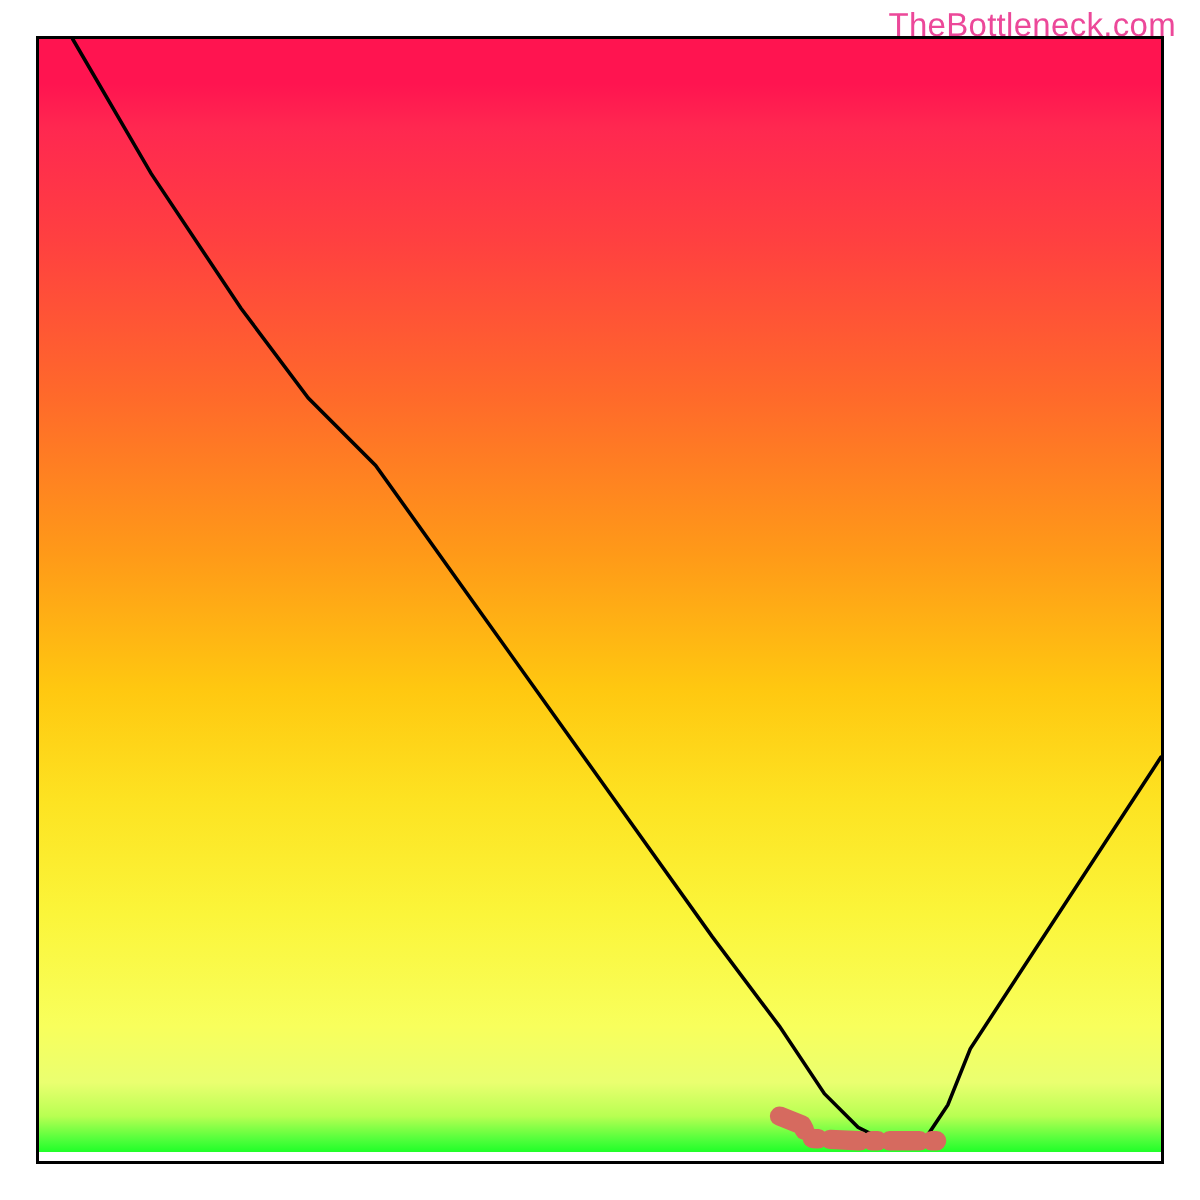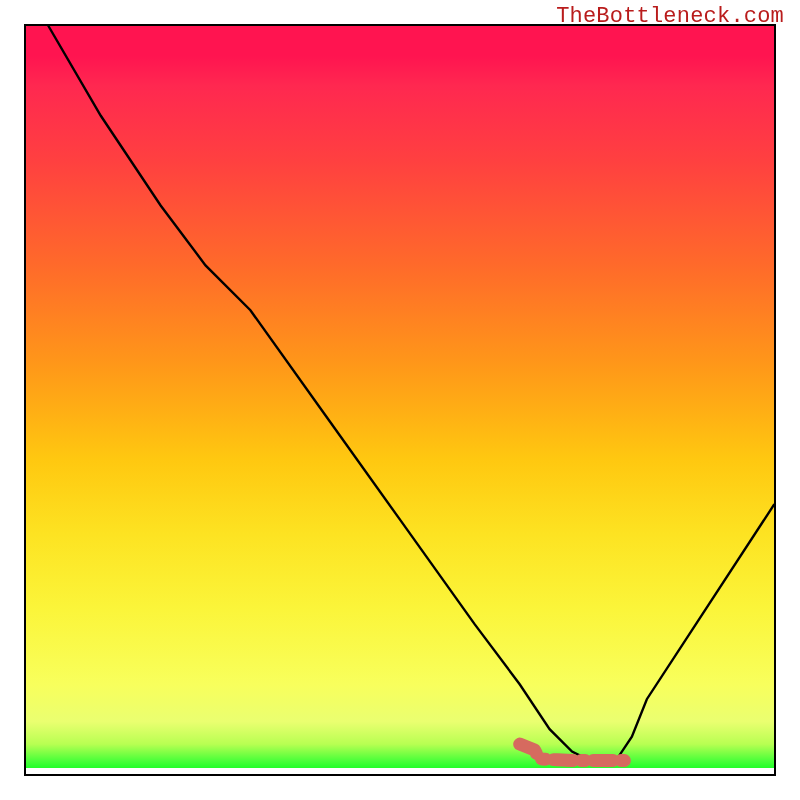--- a/index.html
+++ b/index.html
@@ -6,23 +6,23 @@
   html, body { width: 800px; height: 800px; overflow: hidden; background: #fff; }
   .chart-container {
     position: relative;
     width: 800px;
     height: 800px;
   }
   .watermark {
     position: absolute;
     top: 4px;
     right: 16px;
-    font-family: Liberation Mono, monospace;
+    font-family: Liberation Sans, sans-serif;
     font-size: 22px;
-    color: #b91c1c;
+    color: #ec4899;
     font-weight: 500;
     letter-spacing: 0.2px;
   }
   .plot-area {
     position: absolute;
     left: 24px;
     top: 24px;
     width: 752px;
     height: 752px;
     border: 2px solid #000;

